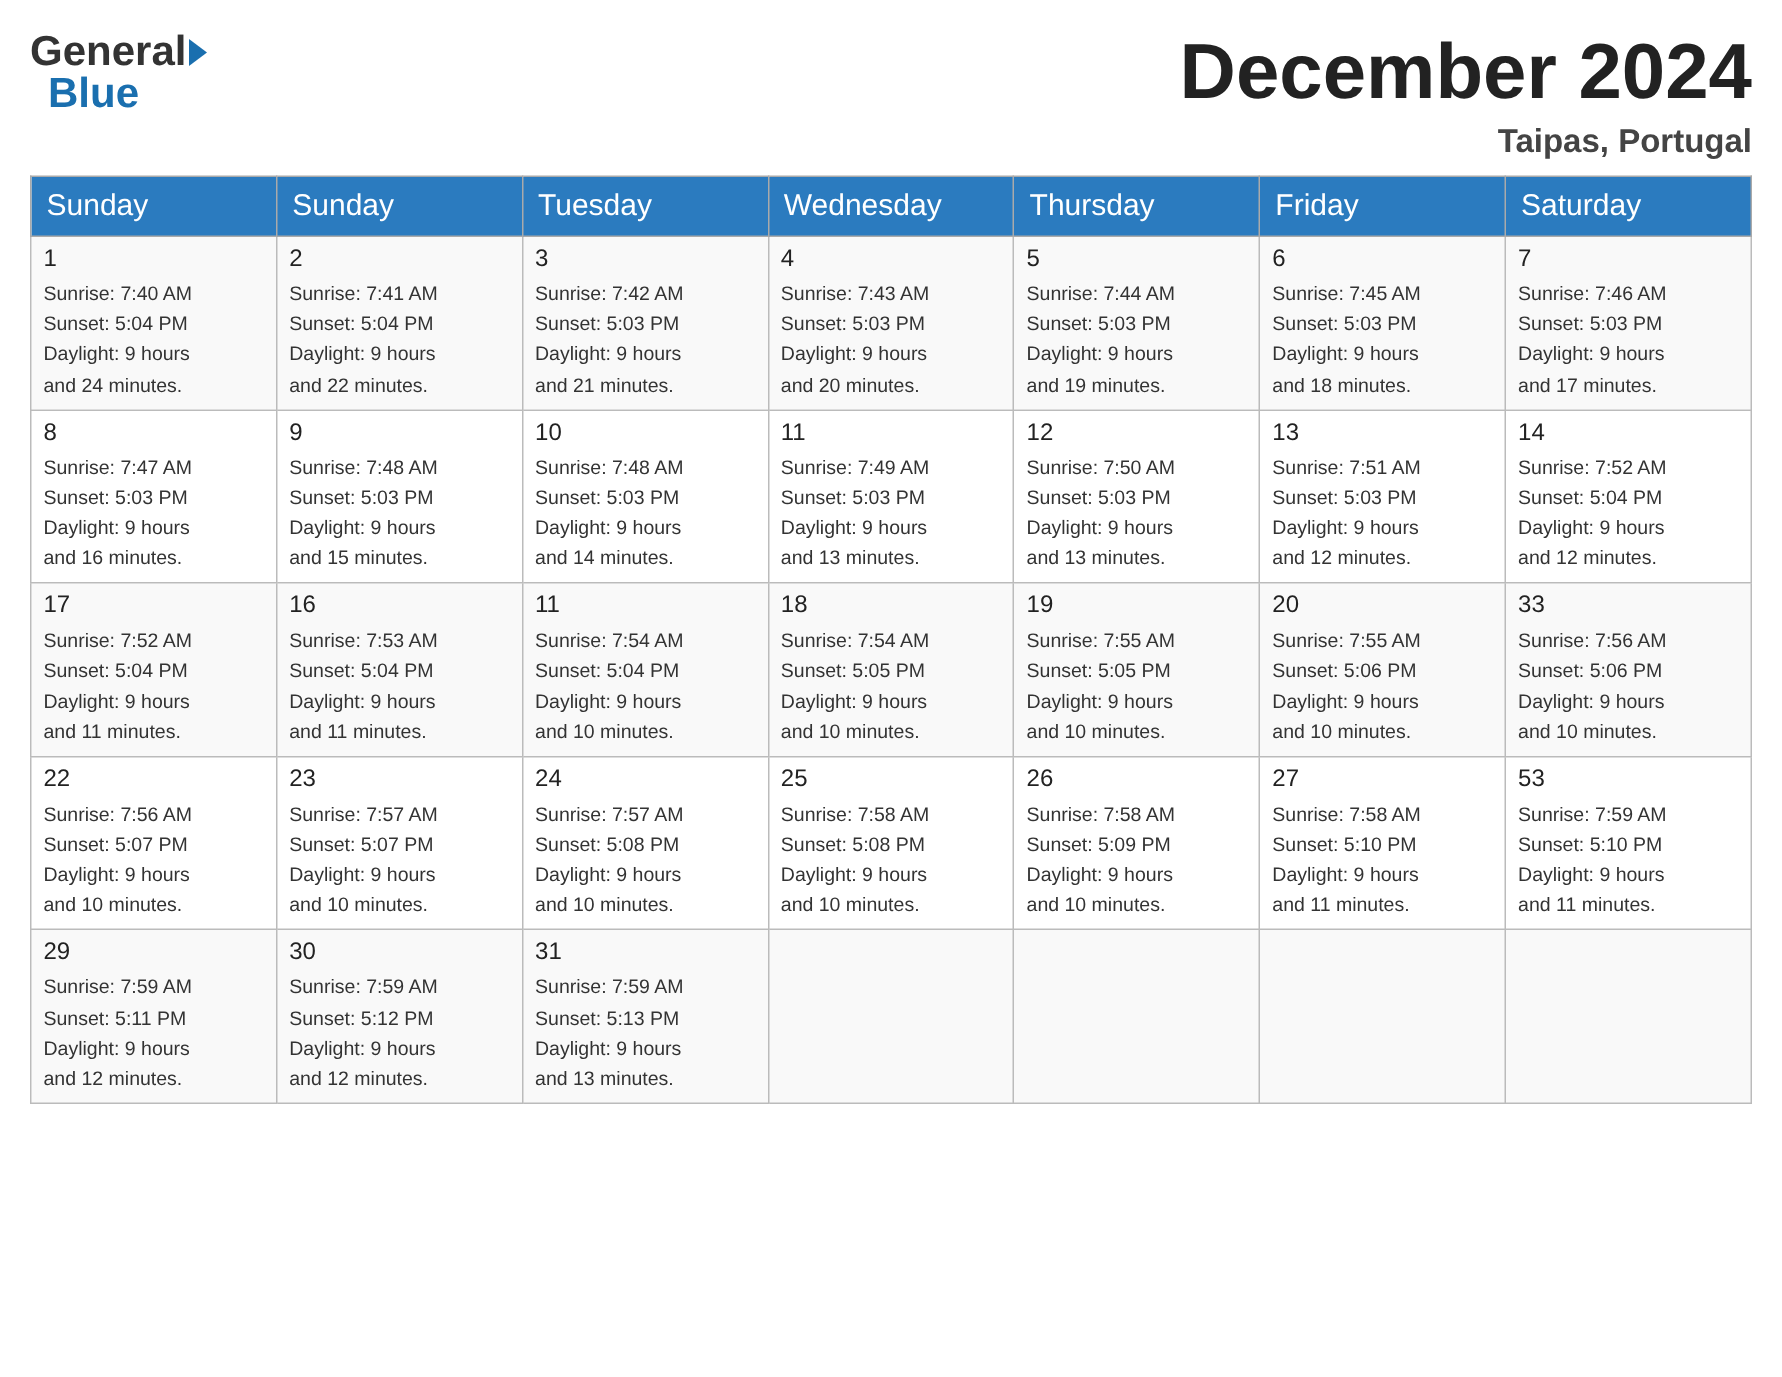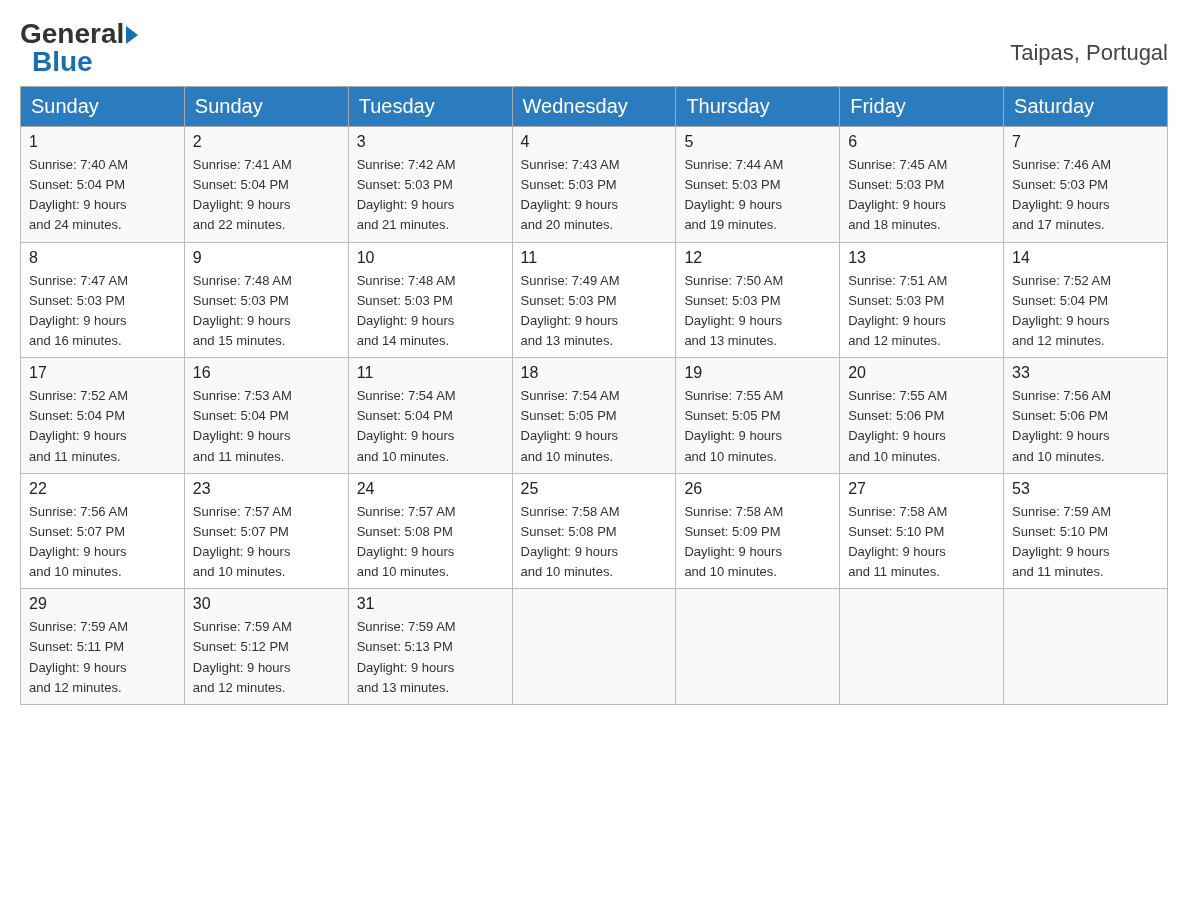--- a/index.html
+++ b/index.html
@@ -52,21 +52,22 @@
     }
     .month-title {
       font-size: 52px;
       font-weight: bold;
       color: #222;
       line-height: 1.1;
     }
     .location {
       font-size: 22px;
       color: #444;
-      margin-top: 20px;
+      margin-top: 4px;
+      font-weight: bold;
     }
     .calendar {
       width: 100%;
       border-collapse: collapse;
       margin-top: 10px;
     }
     .calendar th {
       background-color: #2b7bbf;
       color: #fff;
       font-size: 20px;
@@ -112,20 +113,21 @@
 <body>
 
 <div class="header-row">
   <div class="logo">
     <div class="logo-text-wrap">
       <span class="logo-general">General<span class="arrow"></span></span>
     </div>
     <span class="logo-blue">Blue</span>
   </div>
   <div class="title-area">
+    <div class="month-title">December 2024</div>
     <div class="location">Taipas, Portugal</div>
   </div>
 </div>
 
 <table class="calendar">
   <thead>
     <tr>
     <th>Sunday</th>
         <th>Sunday</th>
         <th>Tuesday</th>

